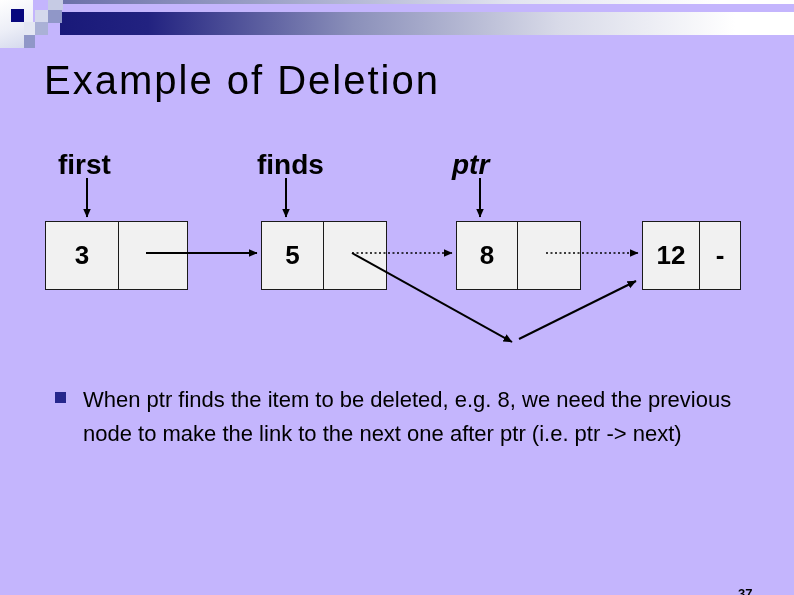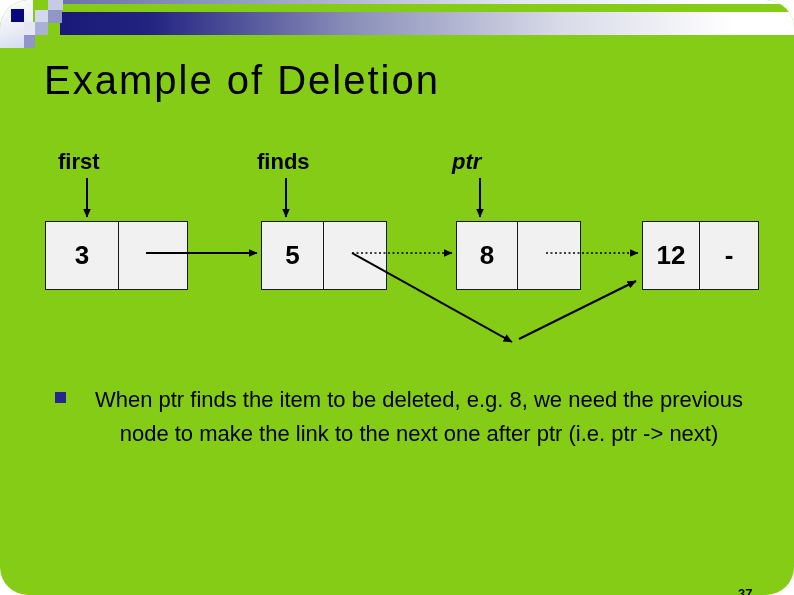--- a/index.html
+++ b/index.html
@@ -1,18 +1,18 @@
 <!DOCTYPE html>
 <html><head>
 <meta charset="utf-8">
 <style>
   html,body{margin:0;padding:0;background:#ffffff;}
   #slide{
-    position:relative;width:794px;height:595px;background:#84cc16;overflow:hidden;
-    font-family:"Liberation Sans",sans-serif;color:#000;border-radius:28px;
+    position:relative;width:794px;height:595px;background:#c4b5fd;overflow:hidden;
+    font-family:"Liberation Sans",sans-serif;color:#000;
   }
   .abs{position:absolute;}
 
   
   #strip-left{left:0;top:0;width:33px;height:48px;
     background:linear-gradient(160deg,#ffffff 0%,#eceef7 55%,#d2d7ec 100%);}
   #bar-thin{left:55px;top:0;width:739px;height:4px;
     background:linear-gradient(to right,#6a6fa8 0%,#9ba0c6 28%,#e2e4f0 62%,#ffffff 90%);}
   #bar-main{left:60px;top:12px;width:734px;height:23px;
     background:linear-gradient(to right,#191979 0%,#222280 12%,#8b90ba 40%,#d8dae8 68%,#ffffff 92%);}
@@ -22,40 +22,40 @@
   #sq3{left:35px;top:10px;width:13px;height:13px;background:#d4d8ec;}
   #sq4{left:48px;top:10px;width:14px;height:13px;background:#9097c8;}
   #sq5{left:24px;top:22px;width:11px;height:13px;background:#e4e7f3;}
   #sq6{left:35px;top:22px;width:13px;height:13px;background:#aab1d6;}
   #sq7{left:24px;top:35px;width:11px;height:13px;background:#9097c8;}
 
   
   #title{left:44px;top:58px;font-size:40px;letter-spacing:2px;white-space:nowrap;}
 
   
-  .ptr-label{font-weight:bold;font-size:22px;white-space:nowrap;}
+  .ptr-label{font-weight:bold;font-size:28px;white-space:nowrap;}
   #lbl-first{left:58px;top:149px;}
   #lbl-prev{left:257px;top:149px;}
   #lbl-ptr{left:452px;top:149px;font-style:italic;}
 
   .node{position:absolute;top:221px;height:69px;box-sizing:border-box;
     border:1px solid #1a1a1a;background:#f1f1f1;display:flex;}
   .node .cell{display:flex;align-items:center;justify-content:center;
     font-weight:bold;font-size:26px;box-sizing:border-box;}
   .node .data{border-right:1px solid #1a1a1a;}
   .node .next{flex:1;}
   #node1{left:45px;width:143px;}  #node1 .data{width:73px;}
   #node2{left:261px;width:126px;} #node2 .data{width:62px;}
   #node3{left:456px;width:125px;} #node3 .data{width:61px;}
-  #node4{left:642px;width:117px;} #node4 .data{width:57px;}
+  #node4{left:642px;width:99px;} #node4 .data{width:57px;}
 
   #arrows{left:0;top:0;width:794px;height:595px;pointer-events:none;z-index:5;}
 
   
-  #bullets{left:55px;top:383px;width:706px;text-align:center;}
+  #bullets{left:55px;top:383px;width:706px;}
   .bullet{display:flex;margin-bottom:1px;}
   .bullet .bsq{flex:0 0 11px;width:11px;height:11px;margin-top:9px;}
   .bullet .btxt{padding-left:17px;font-size:22px;line-height:34px;width:672px;}
 
   
   #pagenum{left:738px;top:553px;font-size:13px;font-weight:bold;margin-top:33px;}
 </style>
 </head>
 <body>
 

